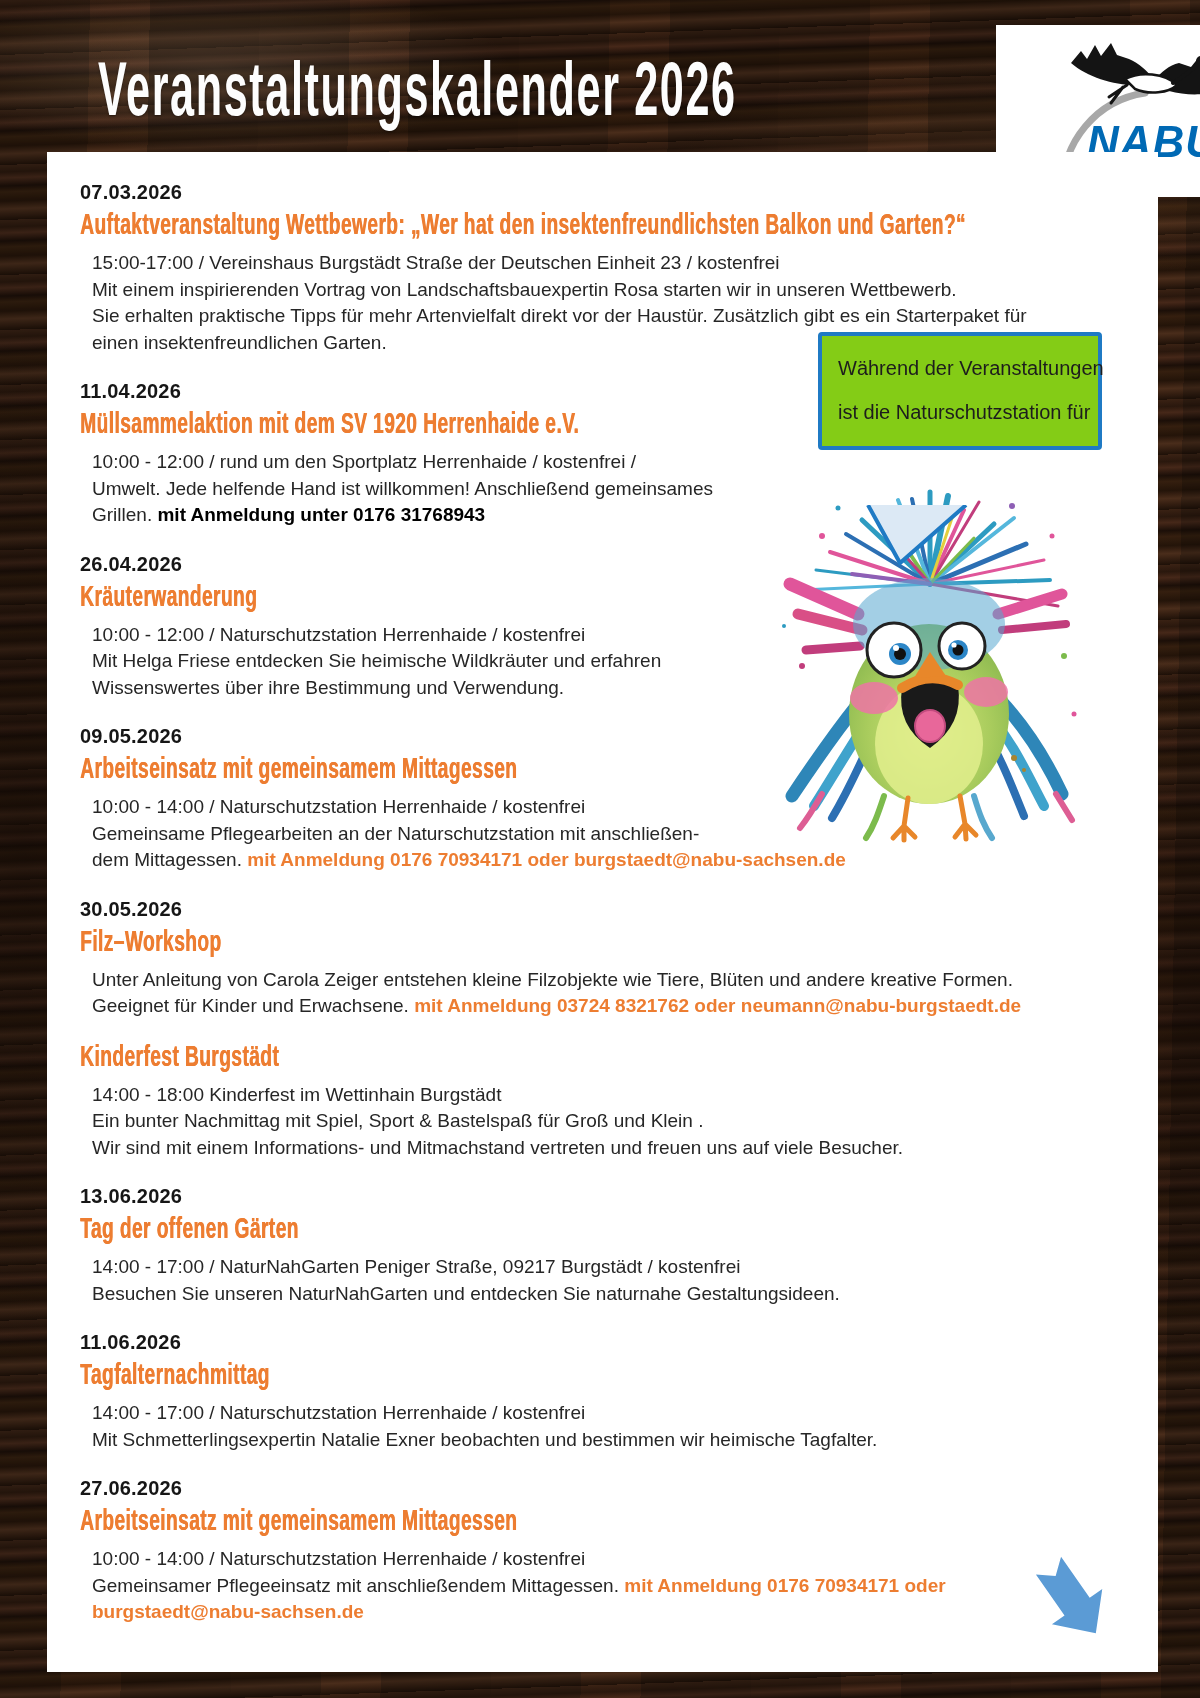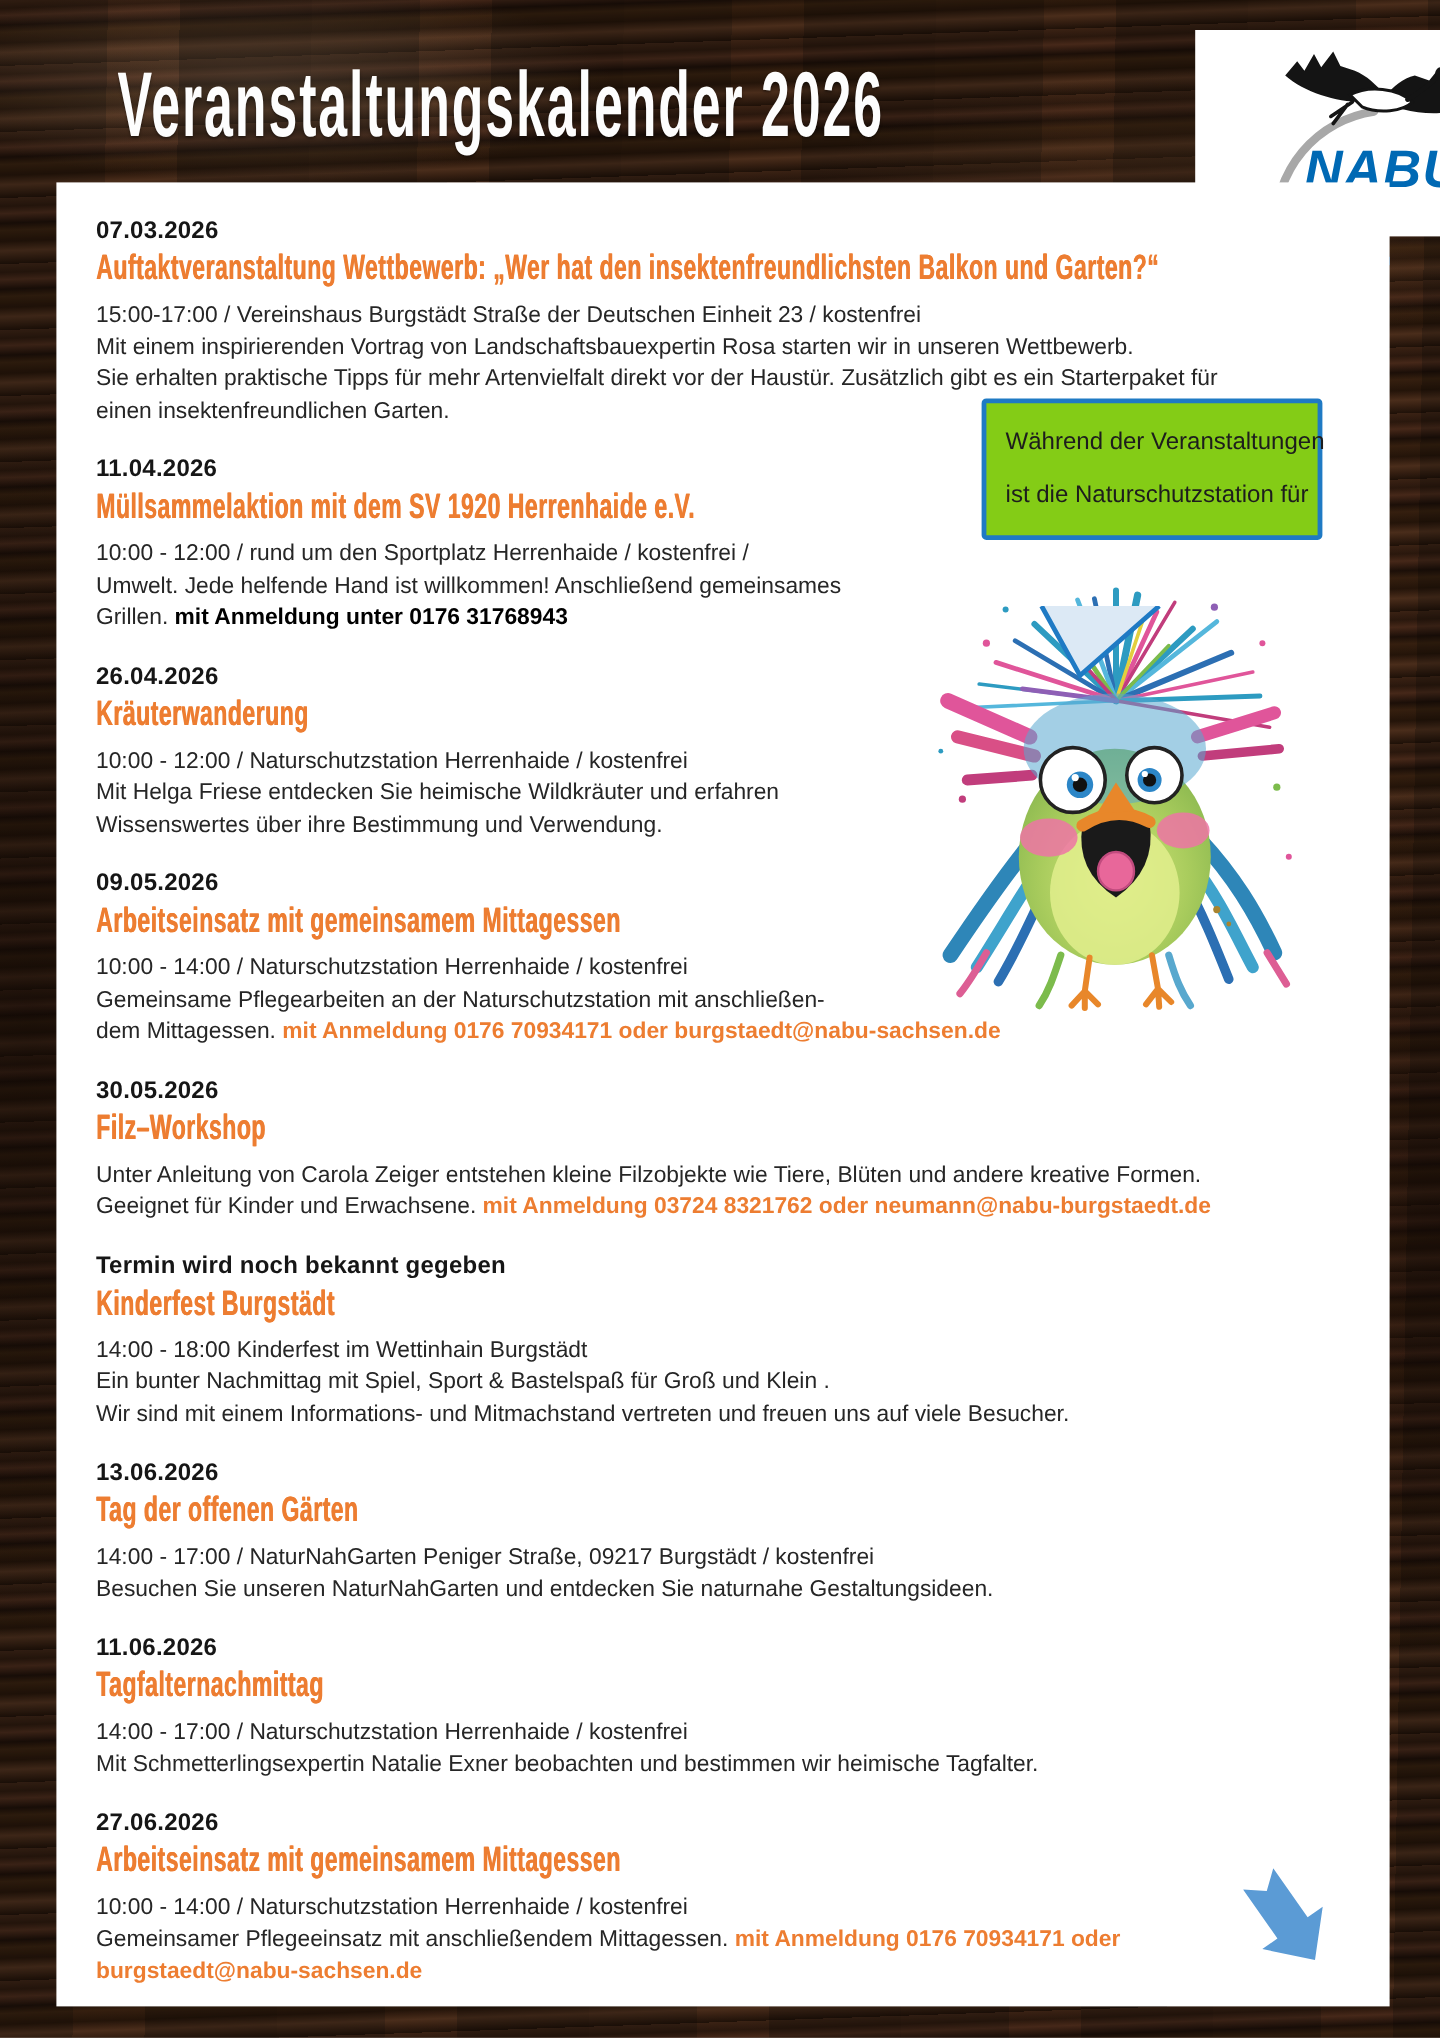--- a/index.html
+++ b/index.html
@@ -70,21 +70,21 @@
     letter-spacing:.2px; margin-bottom:3px; white-space:nowrap;
   }
   .ev-title { height:36px; margin-bottom:5px; white-space:nowrap; }
   .ev-title .squish {
     display:inline-block; font-size:24px; font-weight:700;
     letter-spacing:.5px; line-height:30px;
     transform:scale(.80,1.22); transform-origin:left center;
     text-shadow:.6px 0 0 currentColor;
   }
   .ev-line {
-    font-size:19px; color:#262626; line-height:26.5px; white-space:nowrap;
+    font-size:19px; color:#262626; line-height:26.5px; white-space:nowrap;margin-left:12px;
   }
   .ev-line .accent { font-weight:700; }
 
   
   .bubble {
     position:absolute; left:818px; top:332px; width:284px;
     border:4px solid; border-radius:4px;
     padding:10px 16px 12px 16px;
   }
   .bubble-line { font-size:20px; color:#1d1d1d; line-height:44px; white-space:nowrap; }
@@ -158,21 +158,20 @@
         <div class="ev-line"><span>Gemeinsame Pflegearbeiten an der Naturschutzstation mit anschließen-</span></div>
         <div class="ev-line"><span>dem Mittagessen. </span><span class="accent" style="color: rgb(237, 125, 49);">mit Anmeldung  0176 70934171 oder burgstaedt@nabu-sachsen.de</span></div>
       </div>
       <div class="event">
         <div class="ev-date">30.05.2026</div>
         <div class="ev-title"><span class="squish" style="color: rgb(237, 125, 49);">Filz–Workshop</span></div>
         <div class="ev-line"><span>Unter Anleitung von Carola Zeiger entstehen kleine Filzobjekte wie Tiere, Blüten und andere kreative Formen.</span></div>
         <div class="ev-line"><span>Geeignet für Kinder und Erwachsene. </span><span class="accent" style="color: rgb(237, 125, 49);">mit Anmeldung 03724 8321762 oder neumann@nabu-burgstaedt.de</span></div>
       </div>
       <div class="event">
-        <div class="ev-date">Termin wird noch bekannt gegeben</div>
         <div class="ev-title"><span class="squish" style="color: rgb(237, 125, 49);">Kinderfest Burgstädt</span></div>
         <div class="ev-line"><span>14:00 - 18:00 Kinderfest im Wettinhain Burgstädt</span></div>
         <div class="ev-line"><span>Ein bunter Nachmittag mit Spiel, Sport &amp; Bastelspaß für Groß und Klein .</span></div>
         <div class="ev-line"><span>Wir sind mit einem Informations- und Mitmachstand vertreten und freuen uns auf viele Besucher.</span></div>
       </div>
       <div class="event">
         <div class="ev-date">13.06.2026</div>
         <div class="ev-title"><span class="squish" style="color: rgb(237, 125, 49);">Tag der offenen Gärten</span></div>
         <div class="ev-line"><span>14:00 - 17:00 / NaturNahGarten Peniger Straße, 09217 Burgstädt / kostenfrei</span></div>
         <div class="ev-line"><span>Besuchen Sie unseren NaturNahGarten und entdecken Sie naturnahe Gestaltungsideen.</span></div>

